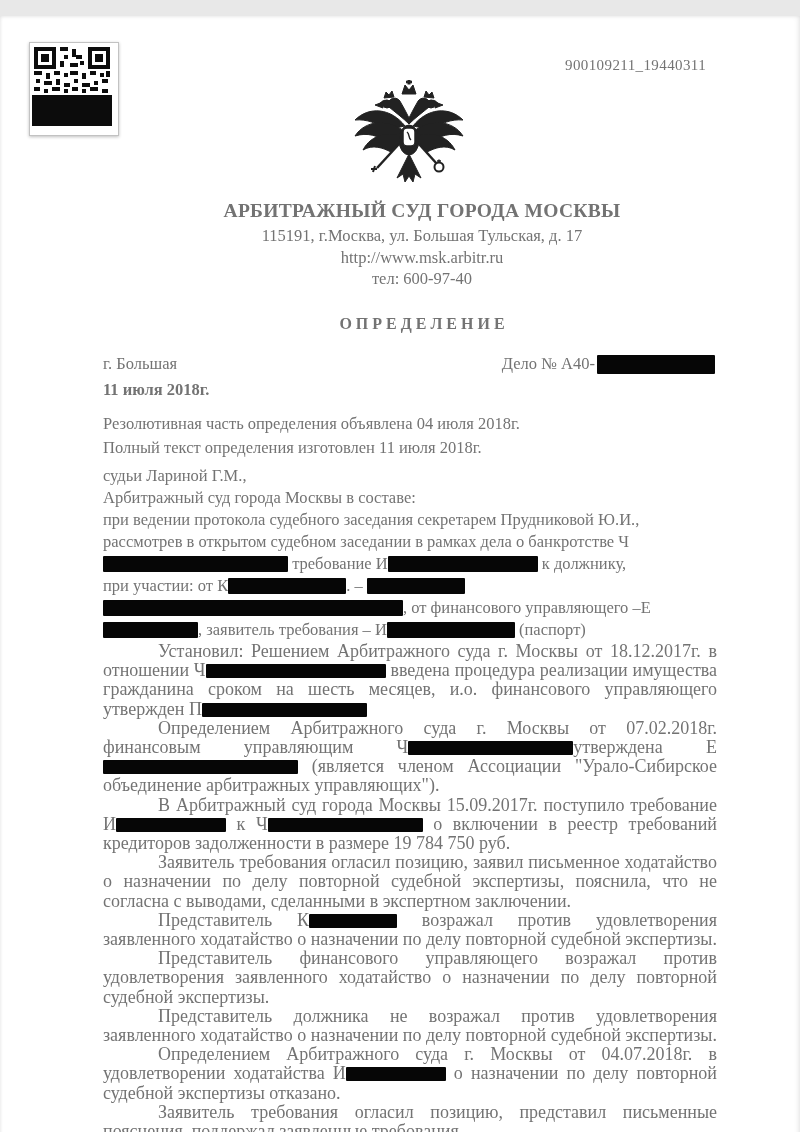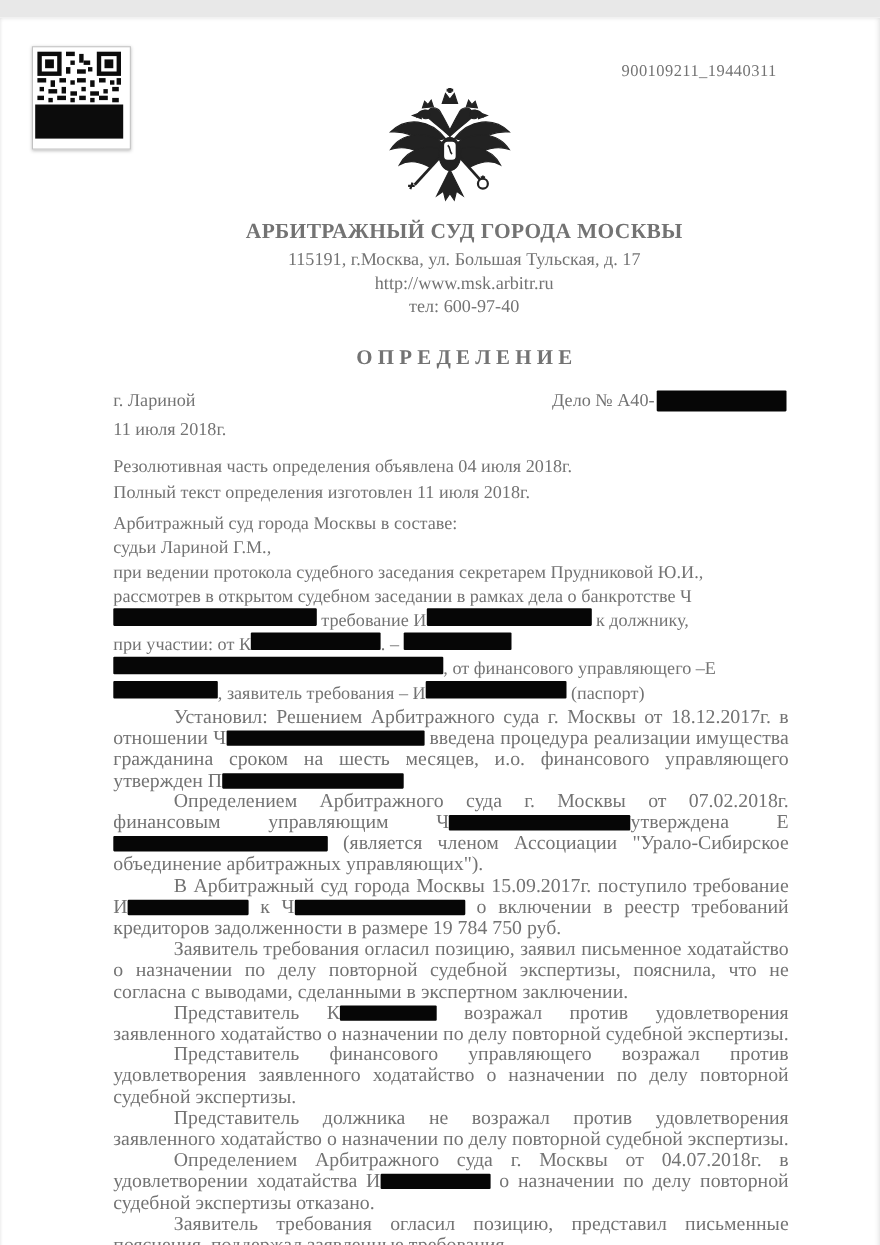--- a/index.html
+++ b/index.html
@@ -16,30 +16,30 @@
   }
   .qr svg { display:block; margin:1px; }
   
   .doc-number { position:absolute; top:41px; left:565px; font-size:15px; letter-spacing:0.4px; }
   
   .emblem { position:absolute; top:64px; left:103px; width:612px; text-align:center; }
   
   .header { position:absolute; top:184px; left:116px; width:612px; text-align:center; }
   .court-name { font-size:19.5px; font-weight:bold; letter-spacing:0.3px; margin-bottom:3px; }
   .addr { font-size:16.5px; line-height:21.5px; }
-  .doc-type { margin-top:25px; font-size:19px; font-weight:bold; }
+  .doc-type { margin-top:25px; font-size:16px; font-weight:bold; }
   
   .meta-row { position:absolute; top:338px; left:103px; width:612px; display:flex; justify-content:space-between; font-size:16.5px; }
   .case { display:flex; align-items:flex-end; }
-  .date-line { position:absolute; top:364px; left:103px; font-size:16.5px; }
+  .date-line { position:absolute; top:364px; left:103px; font-size:16.5px;font-weight:bold; }
   .res-block { position:absolute; top:396px; left:103px; font-size:16.5px; line-height:23.5px; }
   
   .comp { position:absolute; top:449px; left:103px; width:614px; font-size:16.5px; }
   .cl { height:22px; line-height:22px; white-space:nowrap; }
-  .fx { display:flex; align-items:flex-start; }
+  .fx { display:flex; align-items:center; }
   .fx .t { white-space:pre; flex:0 0 auto; }
   
   .rd { background:#060606; display:inline-block; border-radius:1px; }
   .rd-case { width:118px; height:19px; margin-left:2px; align-self:center; }
   .fx .rd { height:16px; flex:0 0 auto; }
   .fill { flex:1 1 auto; }
   .over { margin-right:-12px; }
   
   .docbody { position:absolute; top:626px; left:103px; width:614px; font-size:18px; line-height:19.2px; text-align:justify; }
   .bp { margin:0; text-indent:55px; }
@@ -133,36 +133,36 @@
 
   <div class="header">
     <div class="court-name">АРБИТРАЖНЫЙ СУД ГОРОДА МОСКВЫ</div>
     <div class="addr">115191, г.Москва, ул. Большая Тульская, д. 17</div>
     <div class="addr">http://www.msk.arbitr.ru</div>
     <div class="addr">тел: 600-97-40</div>
     <div class="doc-type">О П Р Е Д Е Л Е Н И Е</div>
   </div>
 
   <div class="meta-row">
-    <span>г. Лариной</span>
+    <span>г. Большая</span>
     <span class="case">
       <span>Дело № А40-</span>
         <span class="rd rd-case"></span>
     </span>
   </div>
   <div class="date-line">11 июля 2018г.</div>
 
   <div class="res-block">
     <div>Резолютивная часть определения объявлена 04 июля 2018г.</div>
     <div>Полный текст определения изготовлен 11 июля 2018г.</div>
   </div>
 
   <div class="comp">
+    <div class="cl">судьи Лариной Г.М.,</div>
     <div class="cl">Арбитражный суд города Москвы в составе:</div>
-    <div class="cl">судьи Лариной Г.М.,</div>
     <div class="cl">при ведении протокола судебного заседания секретарем Прудниковой Ю.И.,</div>
     <div class="cl fx">
       <span class="t">рассмотрев в открытом судебном заседании в рамках дела о банкротстве Ч</span>
         <span class="rd fill"></span>
     </div>
     <div class="cl fx">
       <span class="rd" style="width:185px"></span>
         <span class="t"> требование И</span>
         <span class="rd" style="width:150px"></span>
         <span class="t"> к должнику,</span>

